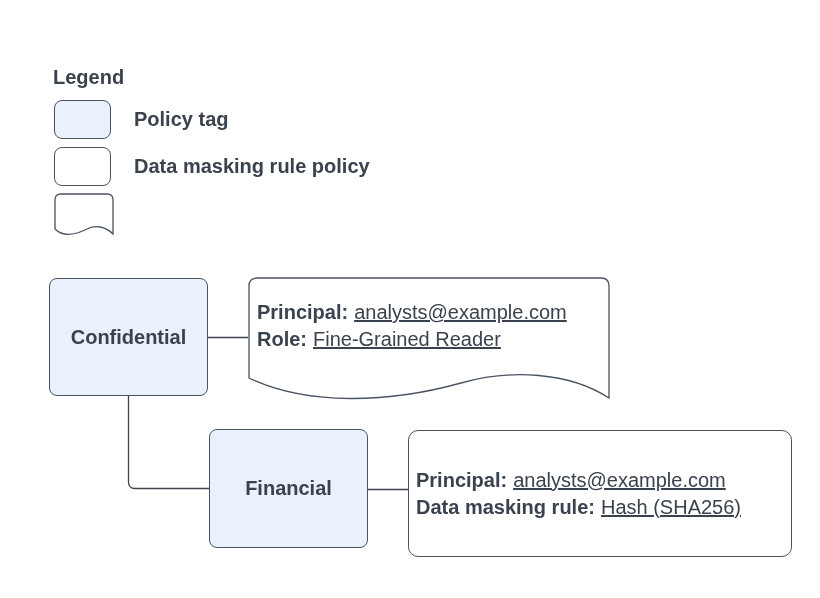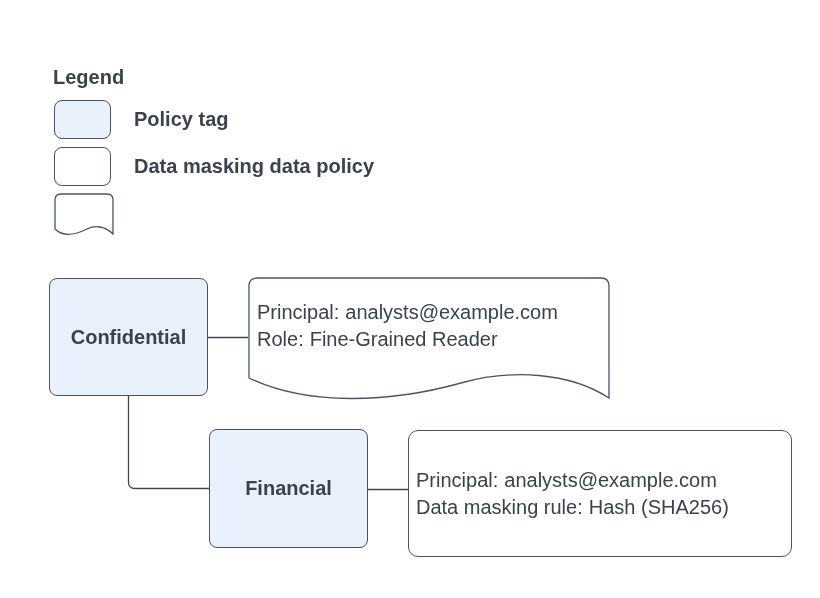--- a/index.html
+++ b/index.html
@@ -98,22 +98,22 @@
     border: 1.3px solid #4a5362;
     border-radius: 10px;
     display: flex;
     flex-direction: column;
     justify-content: center;
     padding-left: 7px;
     font-size: 20px;
     line-height: 27px;
     white-space: nowrap;
   }
-  .line .lbl { font-weight: 400; }
-  .line .val { margin-left: 0.30em; font-weight: 400; }
+  .line .lbl { font-weight: 700; }
+  .line .val { margin-left: 0.30em; font-weight: 400; text-decoration: underline; }
 
   .connectors {
     position: absolute;
     left: 0;
     top: 0;
     pointer-events: none;
   }
 </style>
 </head>
 <body>
@@ -123,21 +123,21 @@
   <div>
     <div class="legend-title">Legend</div>
 
     <div class="legend-row r1">
       <div class="swatch blue"></div>
       <div class="legend-label">Policy tag</div>
     </div>
 
     <div class="legend-row r2">
       <div class="swatch white"></div>
-      <div class="legend-label">Data masking data policy</div>
+      <div class="legend-label">Data masking rule policy</div>
     </div>
 
     <div class="legend-row r3">
       <svg class="legend-doc-svg" width="60" height="45" viewBox="-1 -1 60 45">
         <path d="M 0 35 L 0 6 Q 0 0 6 0 L 52 0 Q 58 0 58 6 L 58 40 C 50 32 40 31 32 35 C 20 41 8 43 0 35 Z" fill="#ffffff" stroke="#4a5362" stroke-width="1.3"></path>
       </svg>
     </div>
   </div>
 
   <svg class="connectors" width="820" height="598" viewBox="0 0 820 598">

